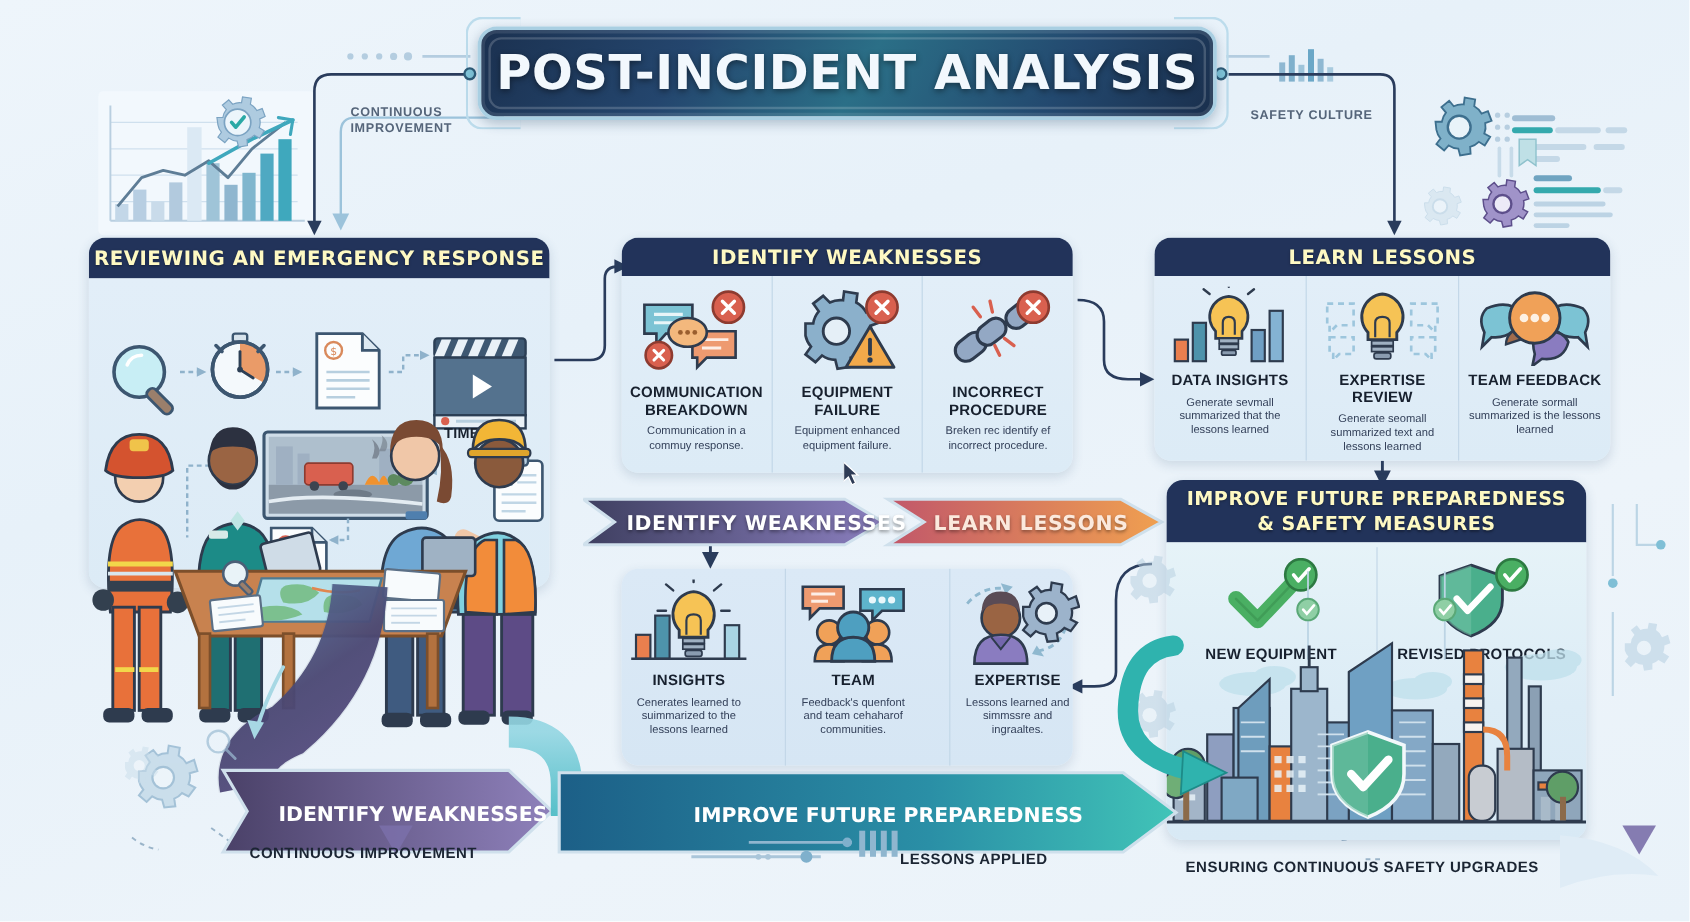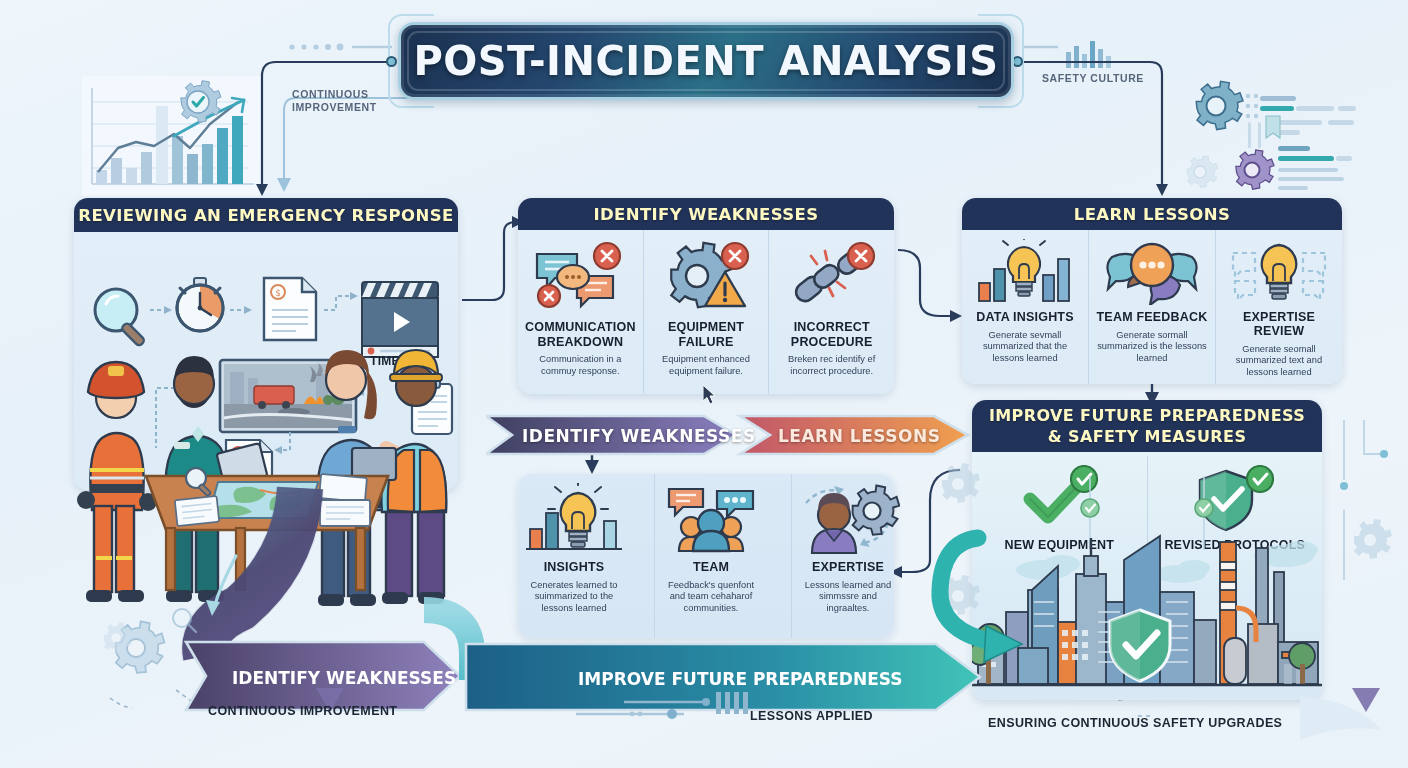--- a/index.html
+++ b/index.html
@@ -217,21 +217,21 @@
   <div class="abs node-dot" style="left:386px;top:56px;"></div>
   <div class="abs node-dot" style="left:1012px;top:56px;"></div>
   <div class="abs" id="title-banner">
     <span id="title-text">POST-INCIDENT ANALYSIS</span>
   </div>
 
 
   <div class="abs mini-label" style="left:292px;top:88px;width:120px;">
     <span>CONTINUOUS IMPROVEMENT</span>
   </div>
-  <div class="abs mini-label" style="left:1042px;top:72px;">SAFETY CULTURE</div>
+  <div class="abs mini-label" style="left:1042px;top:90px;">SAFETY CULTURE</div>
 
   <div class="abs panel" style="left:74px;top:198px;width:384px;height:292px;">
     <div class="panel-head" style="height:34px;">REVIEWING AN EMERGENCY RESPONSE</div>
     <div class="panel-body" style="height:258px;position:relative;overflow:hidden;">
       <svg width="384" height="258">
 
         <g transform="translate(42,78)">
           <circle cx="0" cy="0" r="21" fill="#c8eef5" stroke="#3c5670" stroke-width="3"></circle>
           <path d="M-10,-6 A13,13 0 0,1 2,-14" fill="none" stroke="#fff" stroke-width="3" stroke-linecap="round"></path>
           <rect x="12" y="12" width="9" height="26" rx="4" transform="rotate(-45 16 24)" fill="#9b7f6b" stroke="#3c5670" stroke-width="2.4"></rect>
@@ -548,55 +548,55 @@
                 </g>
               </g>
             </svg>
           </div>
           <div class="card-title">DATA INSIGHTS</div>
           <div class="card-desc">Generate sevmall summarized that the lessons learned</div>
         </div>
         <div class="card">
           <div class="icon-box" style="height:68px;">
             <svg width="104" height="66">
-              <path d="M12,18 q18,-8 30,4 q-6,22 -26,20 l-8,8 l2,-12 q-6,-12 2,-20z" fill="#7cc3d4" stroke="#2e3b4e" stroke-width="2.2"></path>
-              <path d="M92,18 q-18,-8 -30,4 q6,22 26,20 l8,8 l-2,-12 q6,-12 -2,-20z" fill="#7cc3d4" stroke="#2e3b4e" stroke-width="2.2"></path>
-              <path d="M56,38 q18,-4 24,8 q-4,16 -22,14 l-8,6 l2,-10 q-4,-14 4,-18z" fill="#8a7cc0" stroke="#2e3b4e" stroke-width="2.2"></path>
-              <path d="M40,34 q-12,4 -12,14 l12,-4z" fill="#a06c4d" stroke="#2e3b4e" stroke-width="2"></path>
-              <circle cx="52" cy="26" r="21" fill="#f0a158" stroke="#2e3b4e" stroke-width="2.4"></circle>
-              <g fill="#fdf1e4">
-                  <circle cx="43" cy="26" r="3.6"></circle>
-                  <circle cx="52" cy="26" r="3.6"></circle>
-                  <circle cx="61" cy="26" r="3.6"></circle>
-                </g>
-            </svg>
-          </div>
-          <div class="card-title">TEAM FEEDBACK</div>
-          <div class="card-desc">Generate sormall summarized is the lessons learned</div>
-        </div>
-        <div class="card">
-          <div class="icon-box" style="height:68px;">
-            <svg width="104" height="66">
               <g fill="none" stroke="#9dc6dd" stroke-width="2.2" stroke-dasharray="5,4">
                 <path d="M6,14 h22 v18 h-14 l-6,6 v-6 h-2 z"></path>
                 <path d="M98,14 h-22 v18 h14 l6,6 v-6 h2 z"></path>
                 <path d="M8,42 h20 v14 h-12 l-5,5 v-5 h-3 z"></path>
                 <path d="M96,42 h-20 v14 h12 l5,5 v-5 h3 z"></path>
               </g>
               <g transform="translate(52,30)">
                 <path d="M0,-24 a19,19 0 0,1 12,32 l0,6 l-24,0 l0,-6 a19,19 0 0,1 12,-32z" fill="#f6c355" stroke="#2e3b4e" stroke-width="2.4"></path>
                 <path d="M-6,12 l0,-12 q0,-5 6,-5 q6,0 6,5 l0,12" fill="none" stroke="#2e3b4e" stroke-width="1.8"></path>
                 <rect x="-9" y="15" width="18" height="4" fill="#9fb0c2" stroke="#2e3b4e" stroke-width="1.4"></rect>
                 <rect x="-9" y="20" width="18" height="4" fill="#9fb0c2" stroke="#2e3b4e" stroke-width="1.4"></rect>
                 <rect x="-7" y="25" width="14" height="5" rx="2" fill="#8a9cb0" stroke="#2e3b4e" stroke-width="1.4"></rect>
               </g>
             </svg>
           </div>
           <div class="card-title">EXPERTISE REVIEW</div>
           <div class="card-desc">Generate seomall summarized text and lessons learned</div>
+        </div>
+        <div class="card">
+          <div class="icon-box" style="height:68px;">
+            <svg width="104" height="66">
+              <path d="M12,18 q18,-8 30,4 q-6,22 -26,20 l-8,8 l2,-12 q-6,-12 2,-20z" fill="#7cc3d4" stroke="#2e3b4e" stroke-width="2.2"></path>
+              <path d="M92,18 q-18,-8 -30,4 q6,22 26,20 l8,8 l-2,-12 q6,-12 -2,-20z" fill="#7cc3d4" stroke="#2e3b4e" stroke-width="2.2"></path>
+              <path d="M56,38 q18,-4 24,8 q-4,16 -22,14 l-8,6 l2,-10 q-4,-14 4,-18z" fill="#8a7cc0" stroke="#2e3b4e" stroke-width="2.2"></path>
+              <path d="M40,34 q-12,4 -12,14 l12,-4z" fill="#a06c4d" stroke="#2e3b4e" stroke-width="2"></path>
+              <circle cx="52" cy="26" r="21" fill="#f0a158" stroke="#2e3b4e" stroke-width="2.4"></circle>
+              <g fill="#fdf1e4">
+                  <circle cx="43" cy="26" r="3.6"></circle>
+                  <circle cx="52" cy="26" r="3.6"></circle>
+                  <circle cx="61" cy="26" r="3.6"></circle>
+                </g>
+            </svg>
+          </div>
+          <div class="card-title">TEAM FEEDBACK</div>
+          <div class="card-desc">Generate sormall summarized is the lessons learned</div>
         </div>
       </div>
     </div>
   </div>
 
   <svg class="abs" style="left:486px;top:402px;" width="490" height="66">
     <defs>
       <linearGradient id="gpurple" x1="0" y1="0" x2="1" y2="0">
         <stop offset="0%" stop-color="#3e3f60"></stop>
           <stop offset="100%" stop-color="#8b7fbf"></stop>

